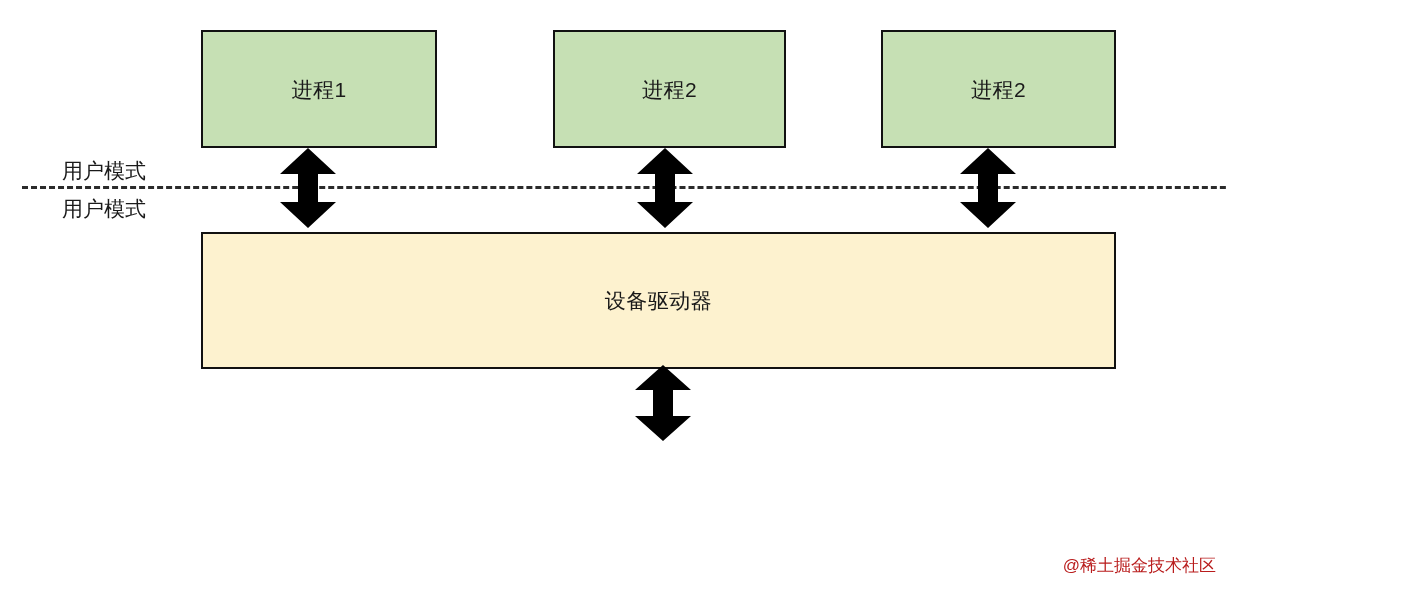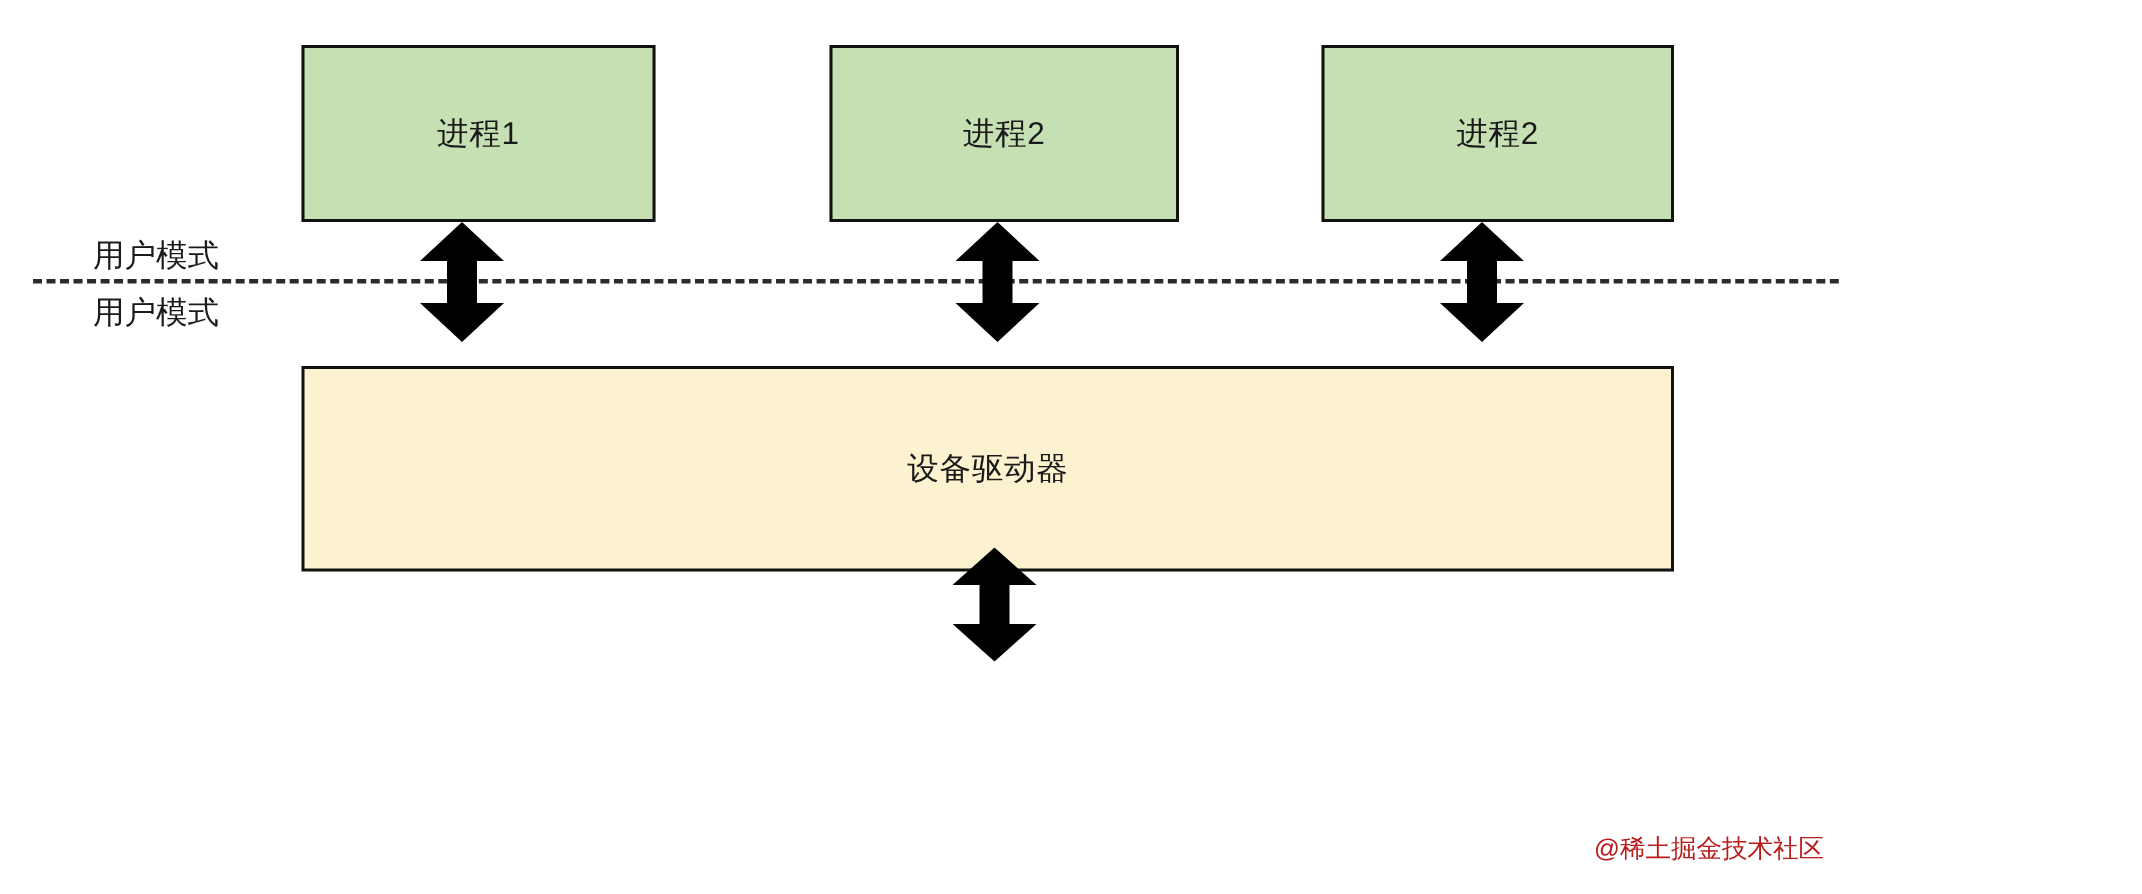--- a/index.html
+++ b/index.html
@@ -96,21 +96,21 @@
       <polygon points="28,0 56,26 38,26 38,54 56,54 28,80 0,54 18,54 18,26 0,26" fill="#000000"></polygon>
     </svg>
   </div>
 
   <div class="arrow" style="left:960px; top:148px; width:56px; height:80px;">
     <svg viewBox="0 0 56 80" preserveAspectRatio="none">
       <polygon points="28,0 56,26 38,26 38,54 56,54 28,80 0,54 18,54 18,26 0,26" fill="#000000"></polygon>
     </svg>
   </div>
 
-  <div class="box box-kernel" style="left:201px; top:244px; width:915px; height:137px;">
+  <div class="box box-kernel" style="left:201px; top:232px; width:915px; height:137px;">
     <span>设备驱动器</span>
   </div>
 
   <div class="arrow" style="left:635px; top:365px; width:56px; height:76px;">
     <svg viewBox="0 0 56 76" preserveAspectRatio="none">
       <polygon points="28,0 56,25 38,25 38,51 56,51 28,76 0,51 18,51 18,25 0,25" fill="#000000"></polygon>
     </svg>
   </div>
 
 

